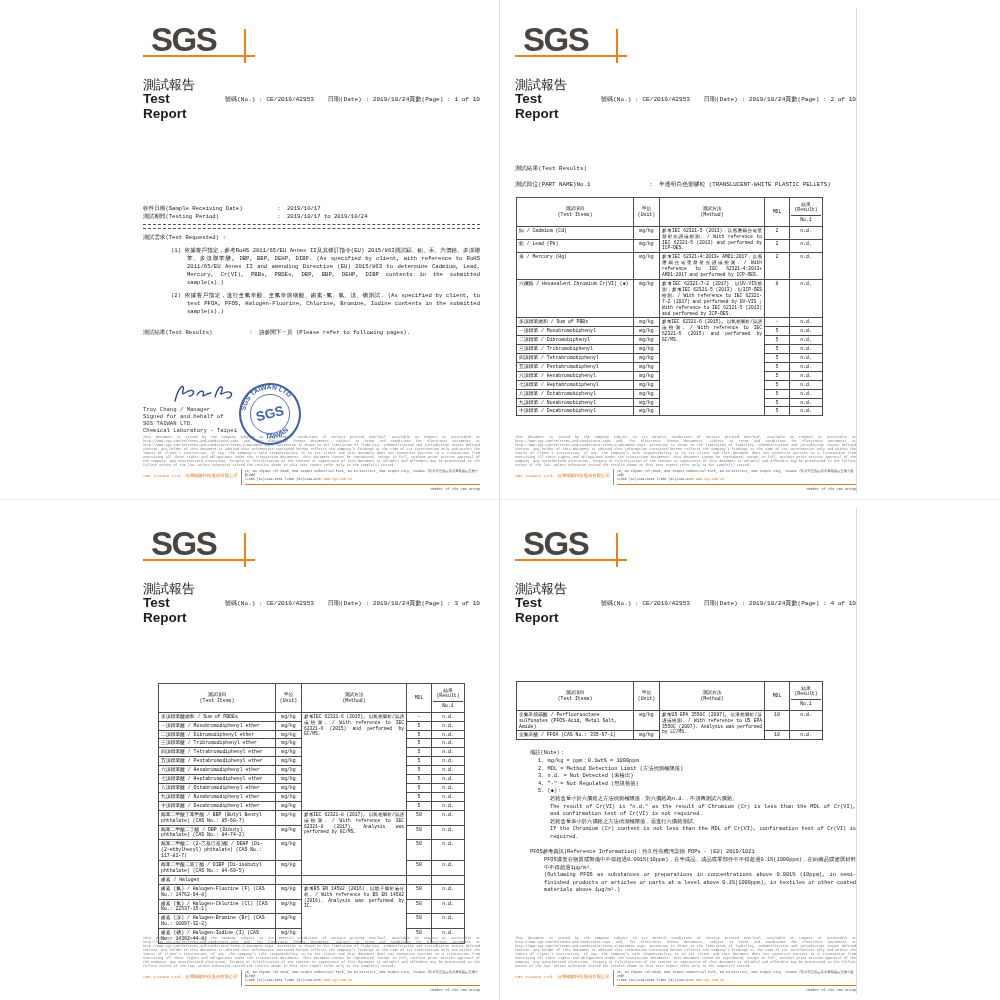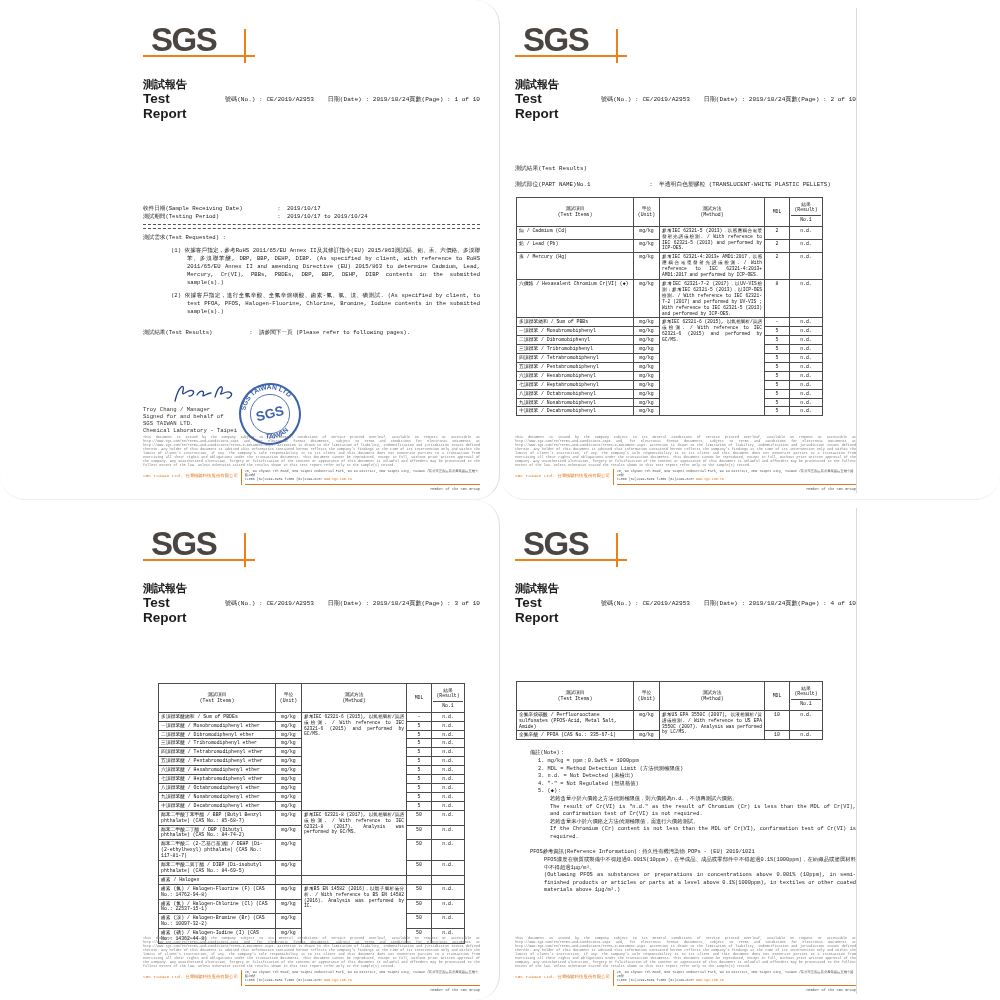--- a/index.html
+++ b/index.html
@@ -1,34 +1,34 @@
 <!DOCTYPE html>
 <html><head>
 <meta charset="utf-8">
 <style>
   html,body{margin:0;padding:0;background:#fff;}
   body{width:1000px;height:1000px;overflow:hidden;
        font-family:"Liberation Mono","DejaVu Sans Mono",monospace;color:#1c1c1c;
        display:grid;grid-template-columns:500px 500px;grid-template-rows:500px 500px;}
-  .pg{position:relative;width:500px;height:500px;box-sizing:border-box;background:#fff;border-radius:25px;}
+  .pg{position:relative;width:500px;height:500px;box-sizing:border-box;background:#fff;}
   #p1,#p3{border-right:1px solid #ddd;}
   #p1,#p2{border-bottom:1px solid #ededed;}
   .scan-edge{position:absolute;left:356px;top:8px;bottom:6px;width:1px;background:#d9d9d9;}
   .ct{position:absolute;top:0;bottom:0;}
   .ct.l{left:143px;width:337px;}
   .ct.r{left:15px;width:341px;}
   
   .logo{position:relative;width:110px;height:46px;margin:20px 0 0 8px;}
   .lg-t{font-family:"Liberation Sans",sans-serif;font-weight:bold;font-size:33px;
         color:#4a4540;letter-spacing:-1.5px;line-height:40px;}
   .lg-h{position:absolute;left:-8px;top:35px;width:112px;height:2px;background:#ee8018;}
   .lg-v{position:absolute;left:93px;top:9px;width:2px;height:34px;background:#ee8018;}
   
   .headrow{display:flex;align-items:center;margin-top:12px;}
-  .t-zh{font-family:"Liberation Sans",sans-serif;font-weight:bold;font-size:11px;line-height:13px;}
+  .t-zh{font-family:"Liberation Sans",sans-serif;font-weight:normal;font-size:13px;line-height:13px;}
   .t-en{font-family:"Liberation Sans",sans-serif;font-weight:bold;font-size:13.5px;line-height:15px;}
   .meta{font-size:6.1px;margin-left:12px;white-space:nowrap;color:#222;}
   .meta .gap{display:inline-block;width:10px;}
   .pagelab{font-size:6.1px;margin-left:auto;white-space:nowrap;color:#222;}
   
   .p1body{margin-top:84px;font-size:5.6px;line-height:8.2px;}
   .kv{display:flex;}
   .kv .k{width:128px;}
   .kv .c{width:16px;text-align:center;}
   .eqline{margin:3px 0 4px 0;height:3px;border-top:1px dashed #555;border-bottom:1px dashed #555;}

